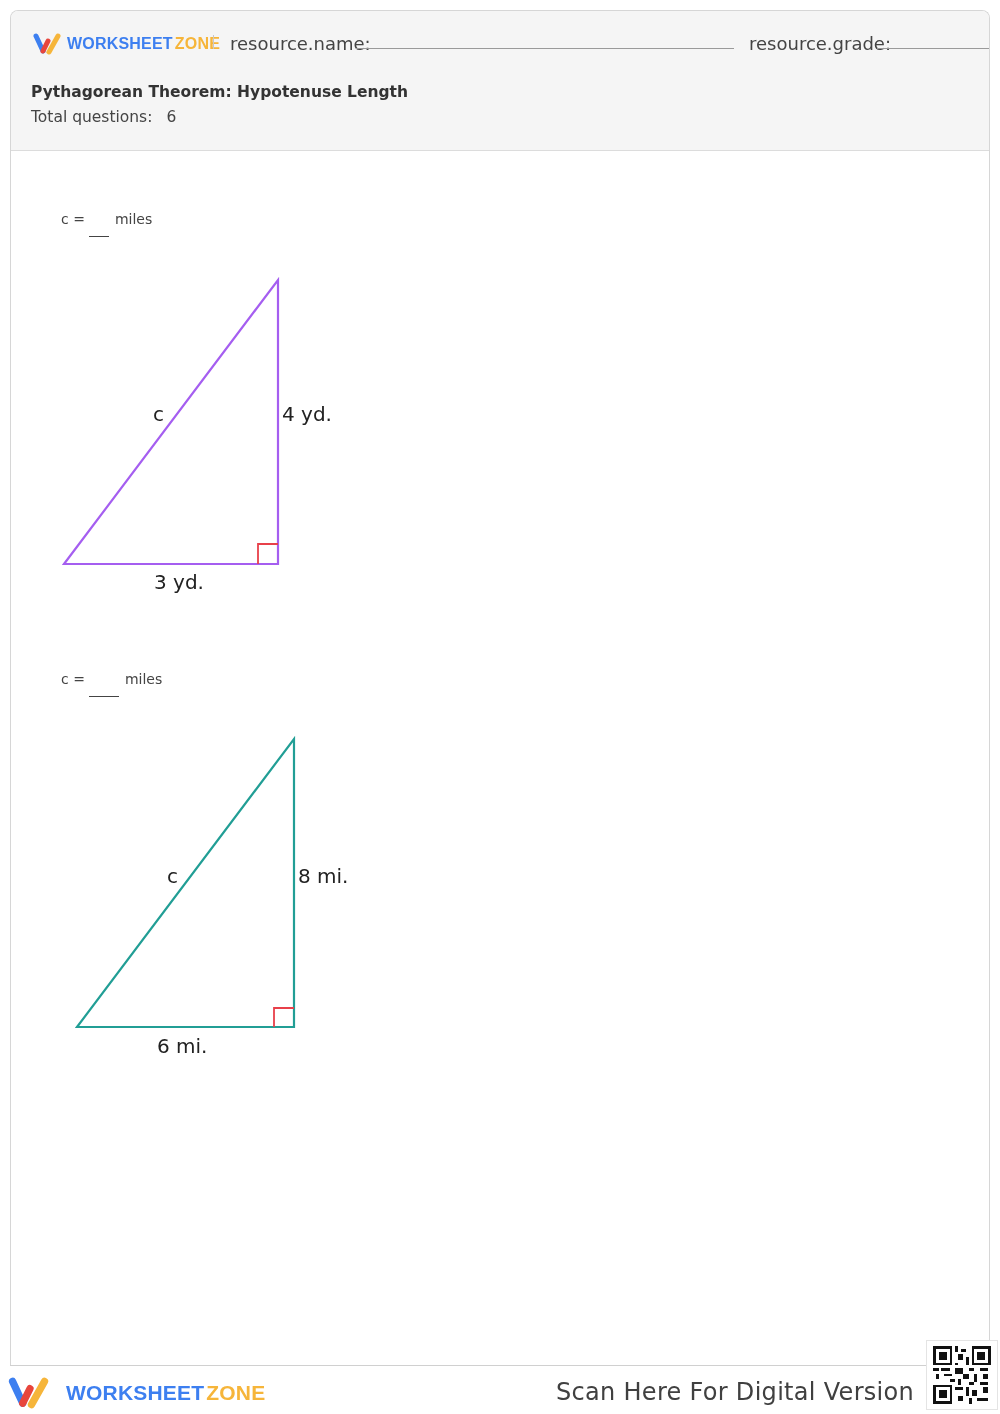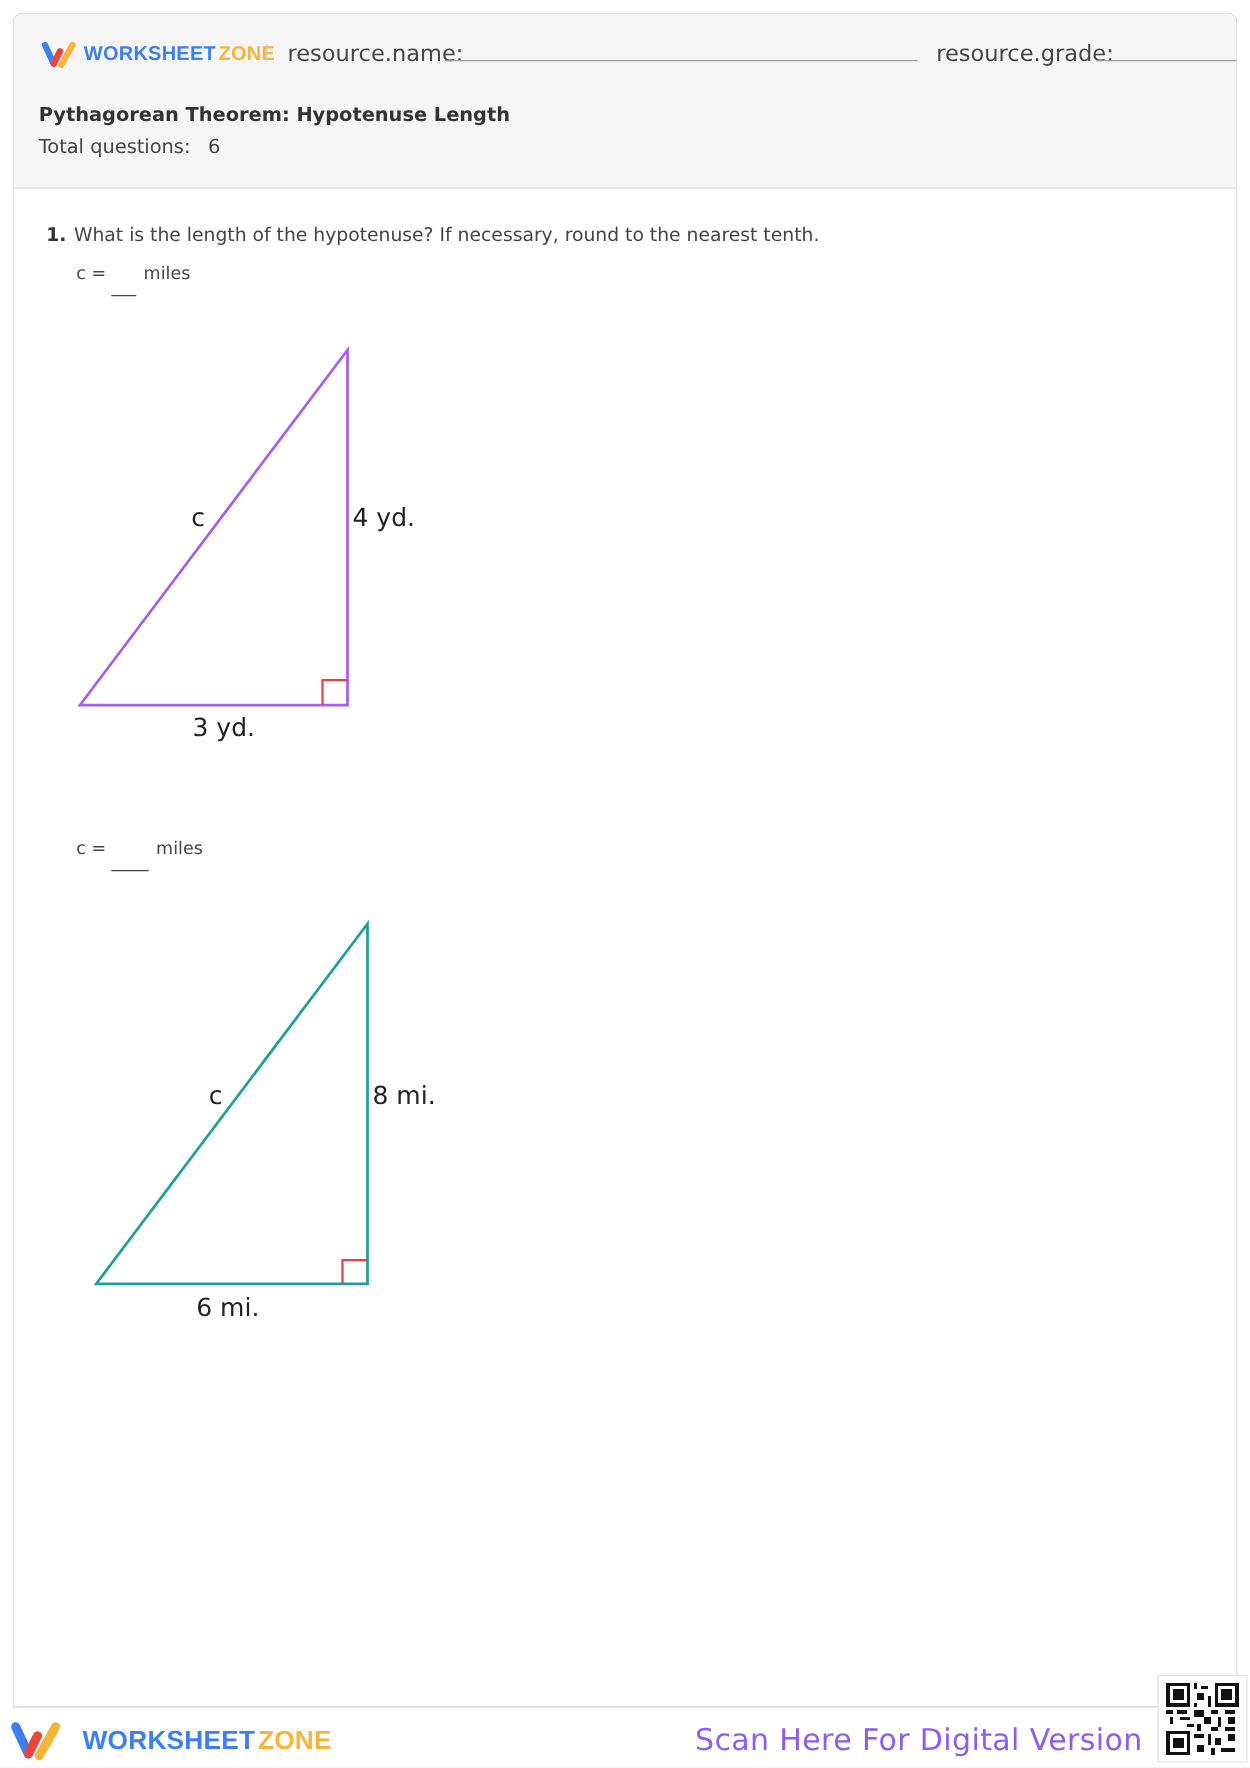--- a/index.html
+++ b/index.html
@@ -36,21 +36,21 @@
     .q-num { font-weight: bold; color: #333; margin-right: 6px; }
     .answer { position: absolute; left: 50px; font-size: 14px; color: #444; display: flex; align-items: flex-start; }
     .blank { display: inline-block; border-bottom: 1px solid #444; height: 26px; margin: 0 6px 0 4px; }
     .unit { margin-left: 0; }
 
     .figure { position: absolute; }
     .figure svg text { font-family: "DejaVu Sans", sans-serif; }
 
     .footer-logo { position: absolute; left: 8px; top: 1377px; display: flex; align-items: center; }
     .footer-logo .logo-text { font-size: 21px; margin-left: 14px; }
-    .scan-text { position: absolute; left: 556px; top: 1378px; font-size: 24px; color: #8b5cf6; font-family: "DejaVu Sans", sans-serif; letter-spacing: 0.3px; }
+    .scan-text { position: absolute; left: 556px; top: 1378px; font-size: 24px; color: #404040; font-family: "DejaVu Sans", sans-serif; letter-spacing: 0.3px; }
     .qr { position: absolute; left: 926px; top: 1340px; width: 72px; height: 70px; background: #fff; border: 1px solid #e4e4e4; padding: 5px; }
   </style>
 </head>
 <body>
 
 <div class="sheet">
   <div class="header">
     <div class="logo">
       <svg width="30" height="22" viewBox="0 0 30 22">
         <line x1="3" y1="3" x2="10" y2="18" stroke="#3d7ff0" stroke-width="5" stroke-linecap="round"></line>
@@ -66,23 +66,20 @@
 
     <span class="field-label" style="left:738px;text-align:right;">resource.grade:</span>
     <div class="field-line" style="left:866px; width:120px;"></div>
 
     <div class="title">Pythagorean Theorem: Hypotenuse Length</div>
     <div class="total">
       <span>Total questions:</span><span class="num">6</span>
     </div>
   </div>
 
-  <div class="question" style="top:168px;">
-    <span class="q-num">1.</span><span>What is the length of the hypotenuse? If necessary, round to the nearest tenth.</span>
-  </div>
   <div class="answer" style="top:200px;">
     <span>c =</span>
     <span class="blank" style="width:20px;"></span>
     <span class="unit">miles</span>
   </div>
   <div class="figure" style="left:40px; top:260px;">
     <svg width="340" height="350" viewBox="0 0 340 350">
       <polygon points="13,293 227,293 227,9" fill="none" stroke="#a55ef0" stroke-width="2.2" stroke-linejoin="miter"></polygon>
       <polyline points="207,293 207,273 227,273" fill="none" stroke="#e8404a" stroke-width="1.8"></polyline>
       <text x="102" y="150" font-size="20" fill="#222">c</text>

